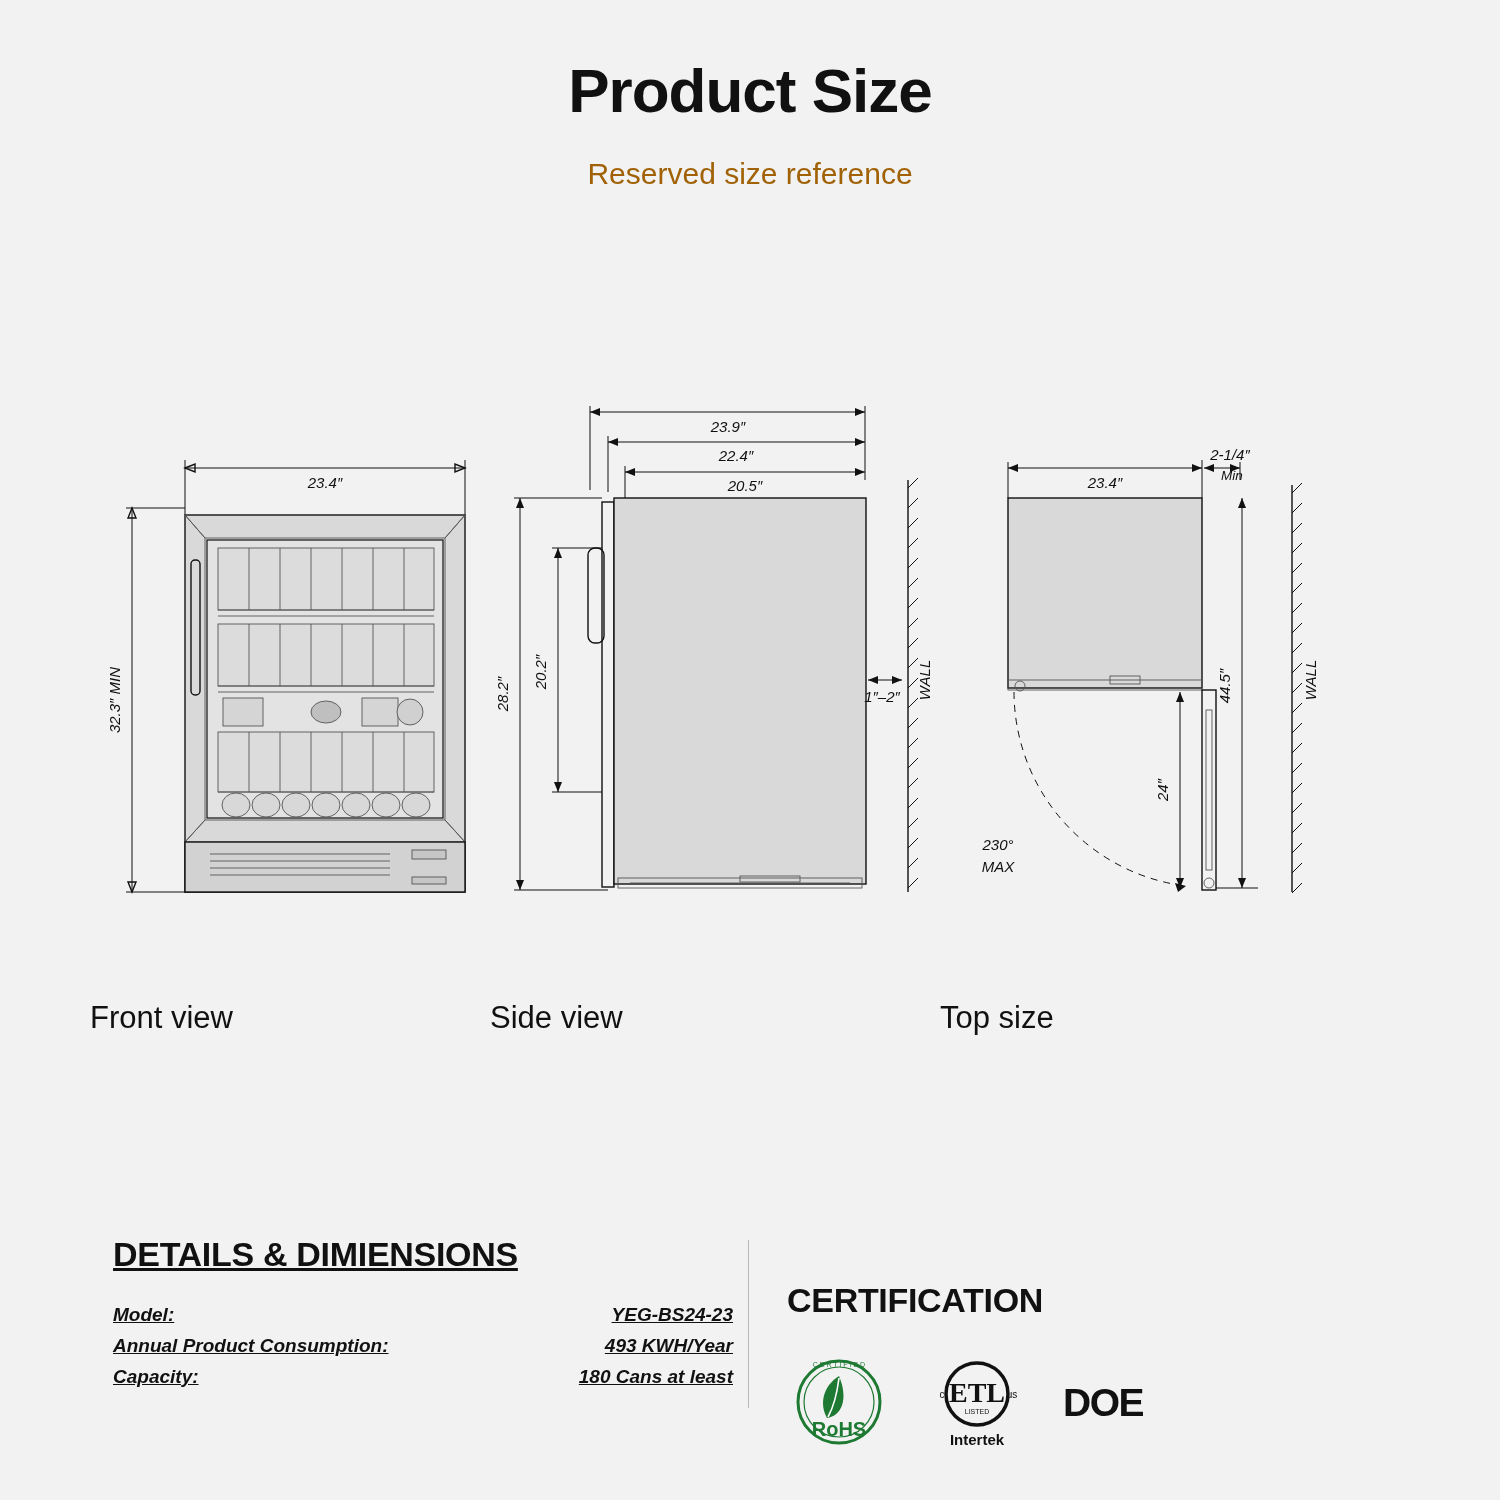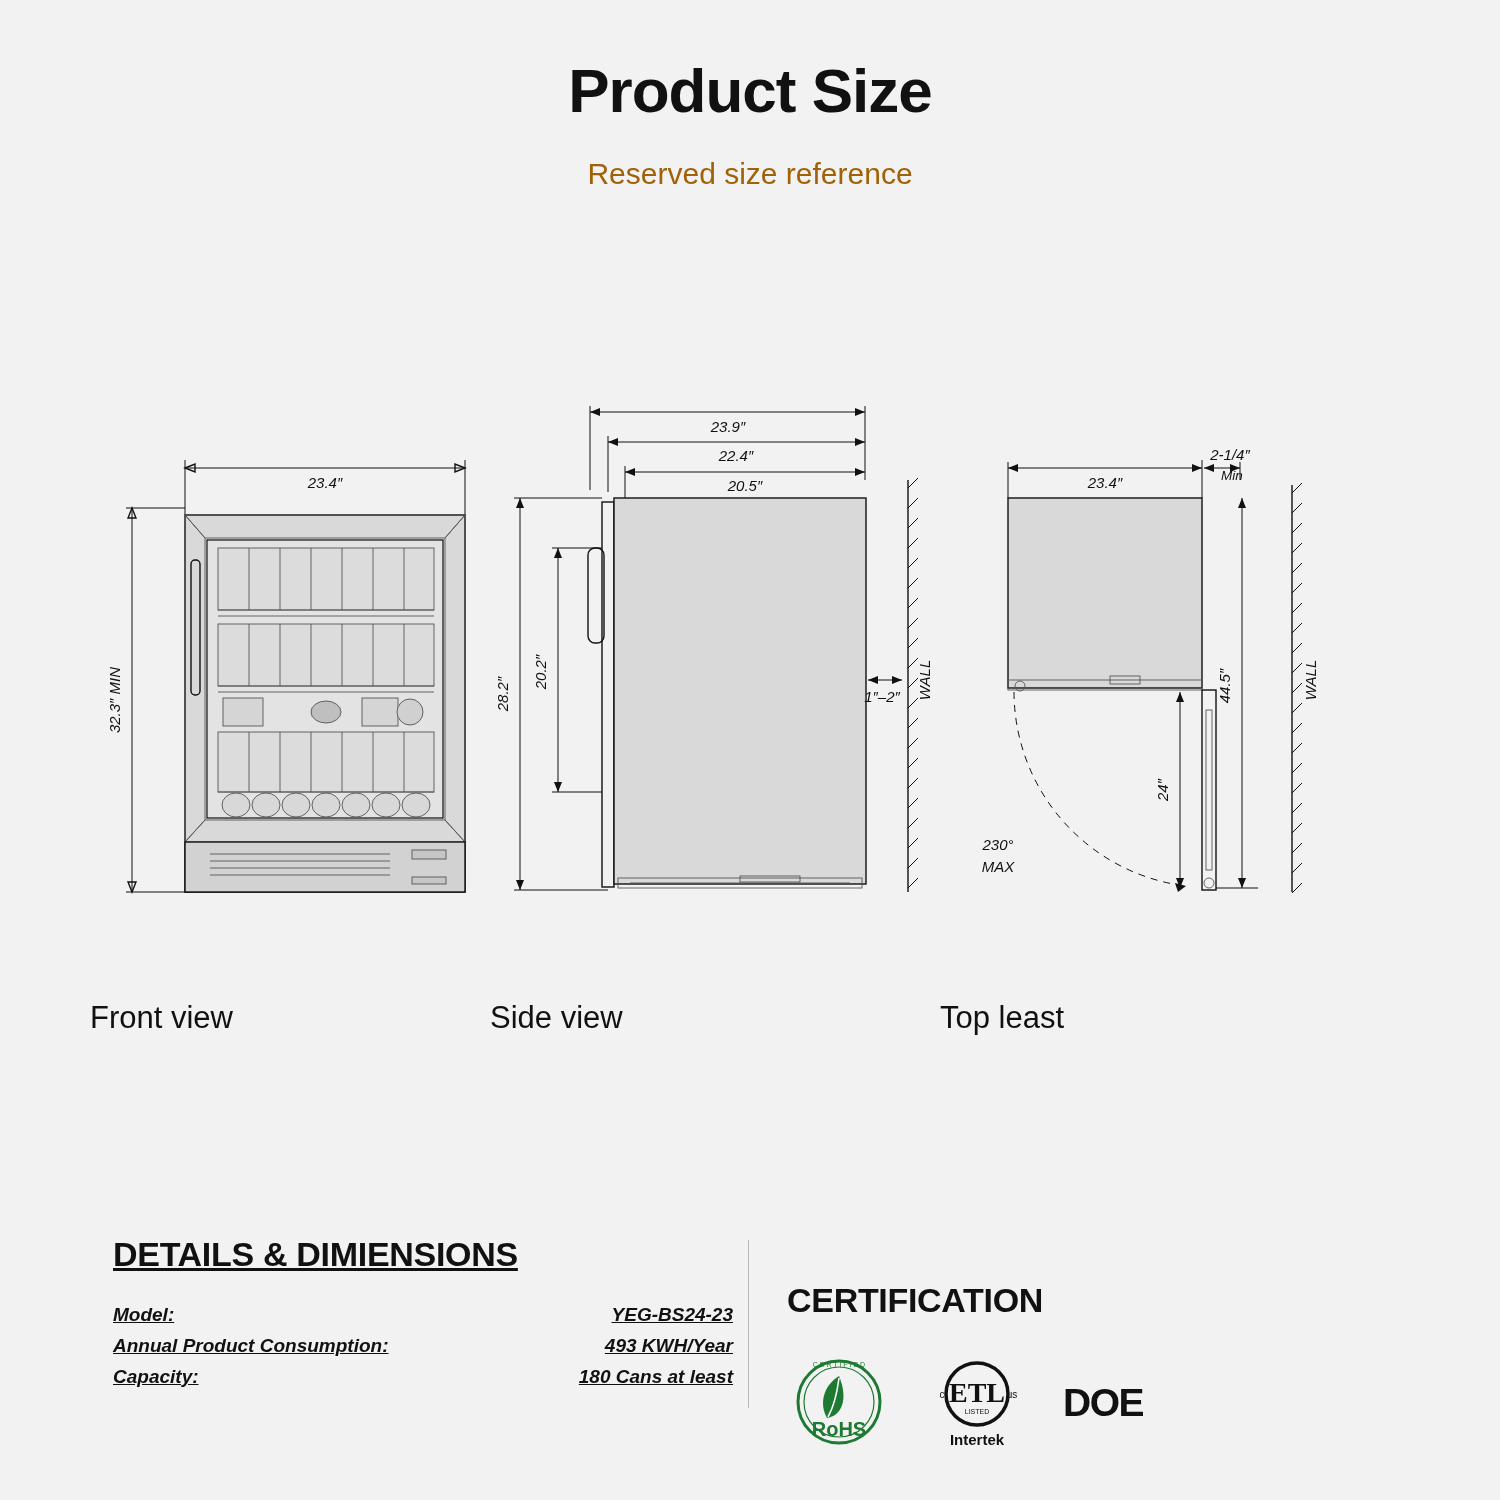--- a/index.html
+++ b/index.html
@@ -379,21 +379,21 @@
         <line x1="352" y1="393" x2="362" y2="383"></line>
         <line x1="352" y1="413" x2="362" y2="403"></line>
         <line x1="352" y1="433" x2="362" y2="423"></line>
         <line x1="352" y1="453" x2="362" y2="443"></line>
         <line x1="352" y1="473" x2="362" y2="463"></line>
         <line x1="352" y1="493" x2="362" y2="483"></line>
         <line x1="352" y1="513" x2="362" y2="503"></line>
       </g>
       <text class="dimtxt" x="376" y="300" text-anchor="middle" transform="rotate(-90 376 300)">WALL</text>
     </svg>
-    <div class="view-label">Top least</div>
+    <div class="view-label">Top size</div>
   </div>
 </div>
 
 <div class="bottom">
   <div class="divider-v"></div>
 
   <div class="details">
     <h2 class="sec-title">DETAILS &amp; DIMIENSIONS</h2>
     <div class="detail-rows">
       <div class="detail-row">

